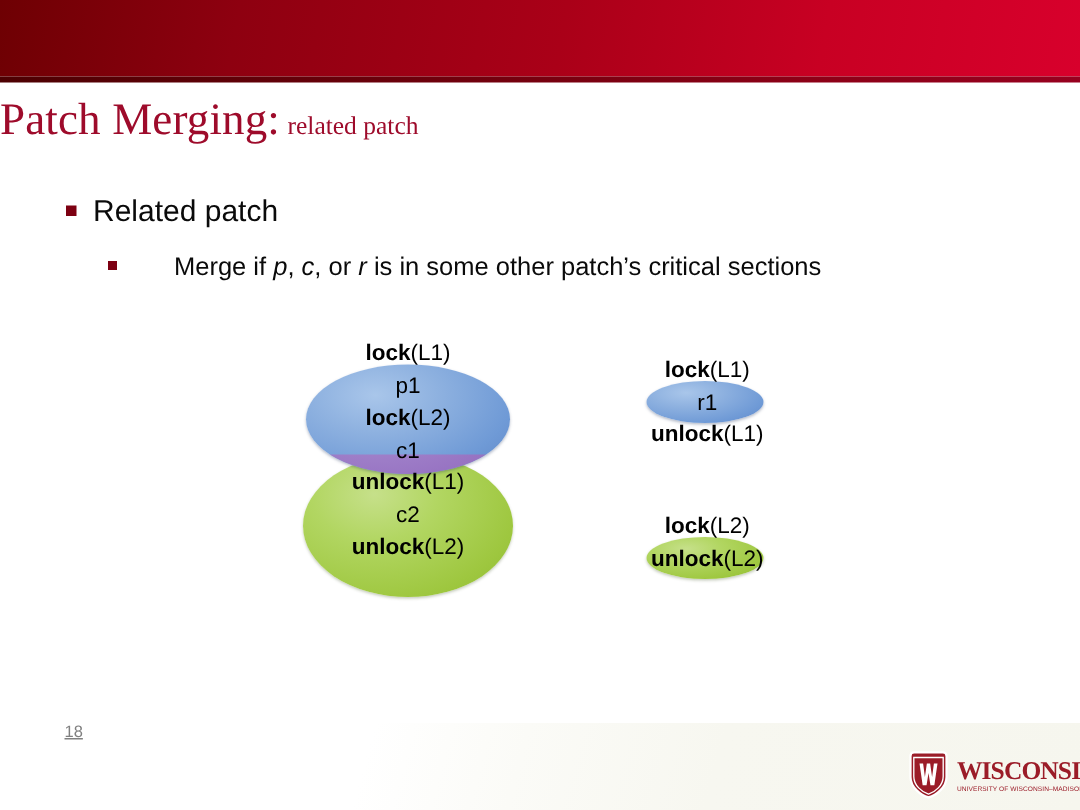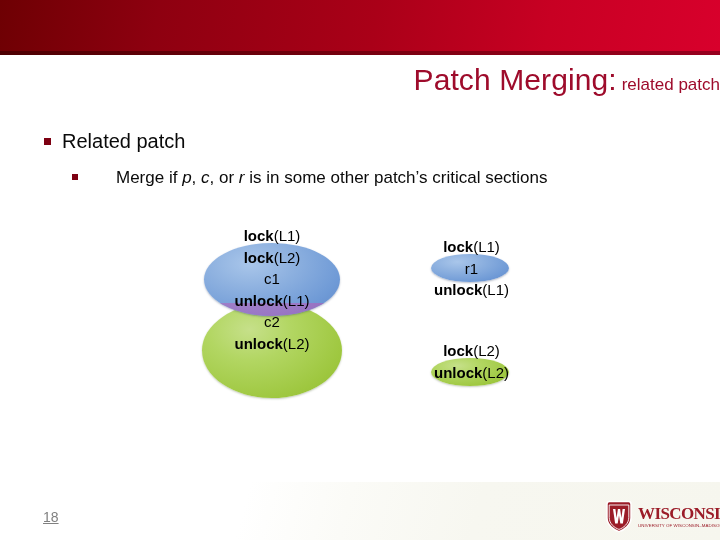--- a/index.html
+++ b/index.html
@@ -29,22 +29,23 @@
     width: 720px;
     height: 4px;
     background: linear-gradient(100deg, #4d0002 0%, #6e000c 40%, #8d0017 75%, #97001f 100%);
   }
 
   
   #title-block {
     position: absolute;
     left: 0; top: 63px;
     width: 720px;
-    text-align: right;
+    text-align: left;
     white-space: nowrap;
+    font-family: Liberation Serif, serif;
   }
   #title-main {
     font-size: 30px;
     color: #9e0b2b;
     letter-spacing: 0.1px;
   }
   #title-sub {
     font-size: 17px;
     color: #9e0b2b;
     margin-left: 5px;
@@ -178,22 +179,22 @@
   
   #footer-band {
     position: absolute;
     left: 0; bottom: 0;
     width: 720px;
     height: 58px;
     background: linear-gradient(105deg, #ffffff 0%, #ffffff 34%, #fbfbf7 48%, #f7f7f0 66%, #f6f6ee 100%);
   }
   #slide-number {
     position: absolute;
-    left: 43px; top: 509px;
-    font-size: 14px;
+    left: 43px; top: 482px;
+    font-size: 11px;
     color: #808080;
     text-decoration: underline;
   }
 
   
   #uw-logo {
     position: absolute;
     left: 604px; top: 500px;
     width: 106px;
     height: 33px;
@@ -247,20 +248,21 @@
 <div id="diagram">
 
   <div id="left-group">
     <div class="ellipse" id="ellipse-c"></div>
     <div class="ellipse" id="ellipse-p"></div>
     <div id="ellipse-overlap"></div>
   </div>
 
   <div id="left-text">
     <div class="code-line"><span class="kw">lock</span><span class="arg">(L1)</span></div>
+    <div class="code-line"><span class="var">p1</span></div>
     <div class="code-line"><span class="kw">lock</span><span class="arg">(L2)</span></div>
     <div class="code-line"><span class="var">c1</span></div>
     <div class="code-line"><span class="kw">unlock</span><span class="arg">(L1)</span></div>
     <div class="code-line"><span class="var">c2</span></div>
     <div class="code-line"><span class="kw">unlock</span><span class="arg">(L2)</span></div>
   </div>
 
   <div id="right-group">
     <div id="ellipse-r1"></div>
     <div id="ellipse-r2"></div>

